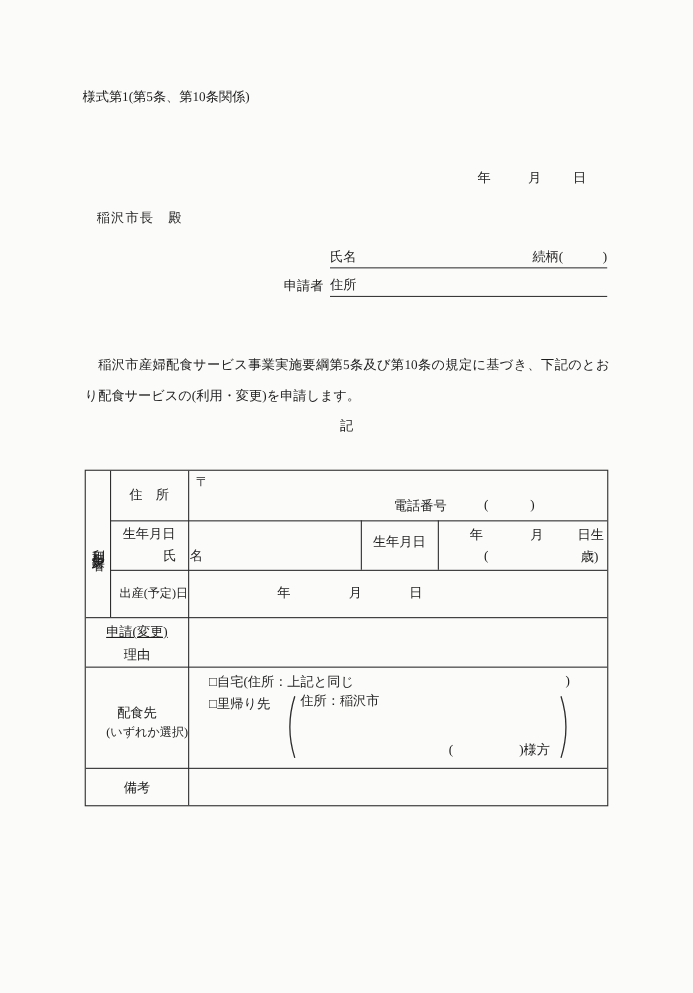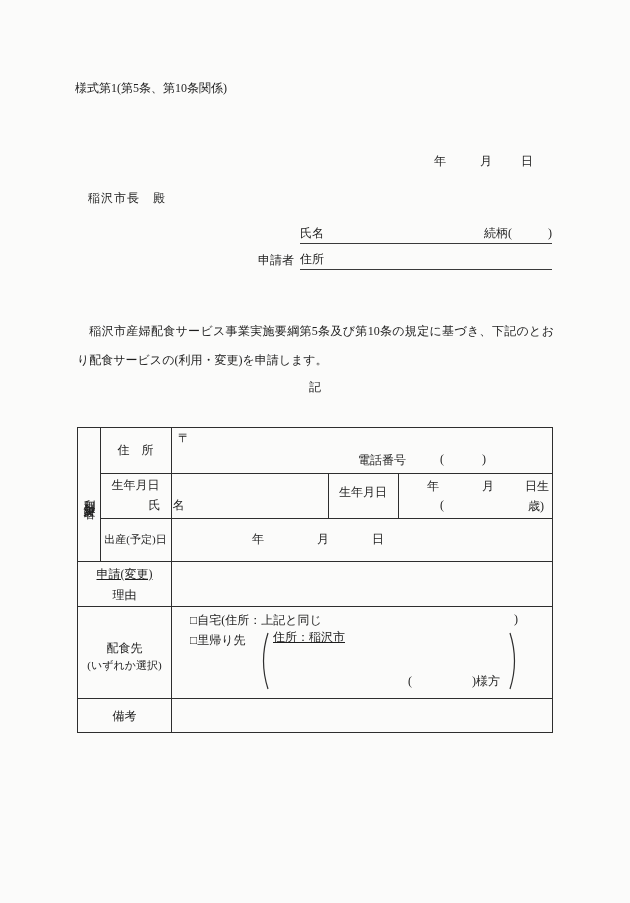--- a/index.html
+++ b/index.html
@@ -48,21 +48,21 @@
   }
   .vline { position:absolute; width:1px; background:#2e2e2e; }
   .hline { position:absolute; height:1px; background:#2e2e2e; }
   .cell-label { position:absolute; text-align:center; }
   .vertical-label {
     position:absolute; left:0; top:0; width:22px; height:133px;
     display:flex; align-items:center; justify-content:center;
     writing-mode:vertical-rl; text-orientation:upright;
     letter-spacing:2px;
   }
-  .small { font-size:11px; }
+  .small { font-size:11px;text-align:right; }
   .paren-svg { position:absolute; }
 
   
   .footer-note { left:77px; top:739px; }
 </style>
 </head>
 <body>
 
 <div class="page">
 
@@ -139,21 +139,21 @@
     </div>
     <div class="abs" style="left:436px; top:184px;">)</div>
 
     <div class="abs" style="left:112px; top:204px;">
       <span>□</span><span>里帰り先</span>
     </div>
 
     <svg class="paren-svg" style="left:178px; top:204px;" width="14" height="58" viewBox="0 0 14 58">
       <path d="M12 1 Q3 29 12 57" fill="none" stroke="#2e2e2e" stroke-width="1.2"></path>
     </svg>
-    <div class="abs" style="left:195px; top:201px;text-decoration:underline;">住所：稲沢市</div>
+    <div class="abs" style="left:195px; top:201px;">住所：稲沢市</div>
     <div class="abs" style="left:330px; top:245px;">(　　　　　)様方</div>
     <svg class="paren-svg" style="left:430px; top:204px;" width="14" height="58" viewBox="0 0 14 58">
       <path d="M2 1 Q11 29 2 57" fill="none" stroke="#2e2e2e" stroke-width="1.2"></path>
     </svg>
 
     <div class="cell-label" style="left:0; top:280px; width:93px;">備考</div>
   </div>
 
 
 </div>

